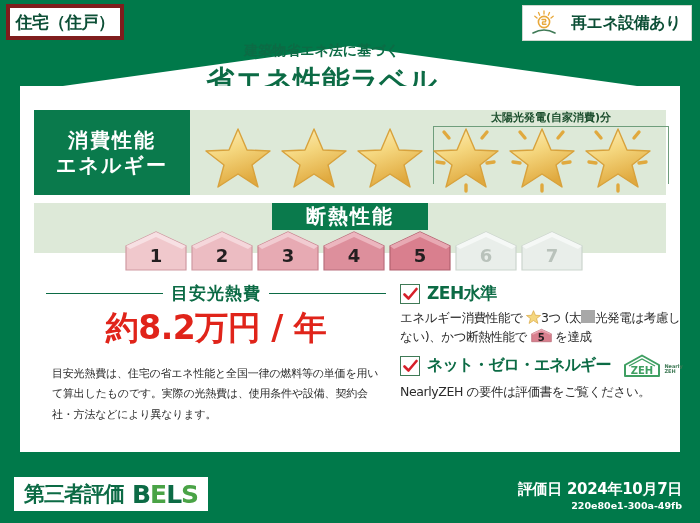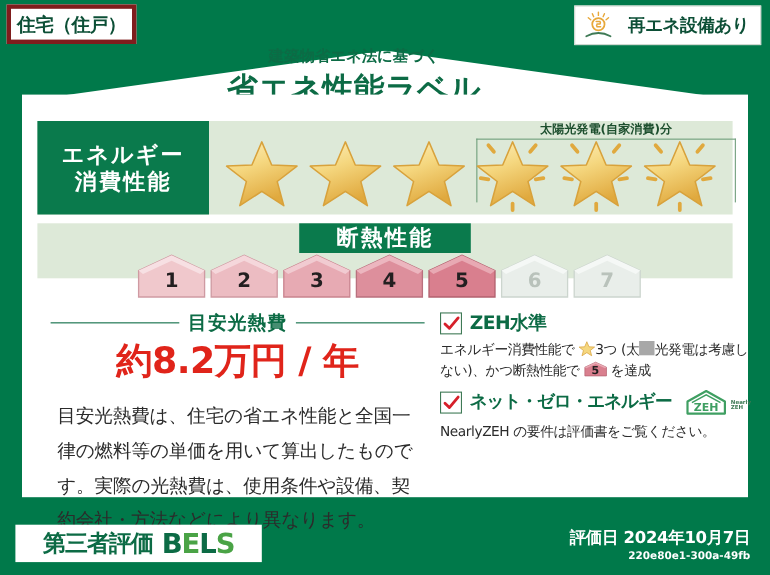--- a/index.html
+++ b/index.html
@@ -132,21 +132,21 @@
 
   .cost-value {
     position: absolute; left: 26px; top: 220px; width: 340px;
     text-align: center;
     font-size: 33px; font-weight: bold; color: #e0241a;
     letter-spacing: -0.5px;
   }
 
   .note {
     position: absolute; left: 32px; top: 278px; width: 330px;
-    font-size: 17px; color: #2b2b2b; line-height: 1.85;
+    font-size: 11px; color: #2b2b2b; line-height: 1.85;
     letter-spacing: -0.2px;
   }
 
   
   .zeh-block { position: absolute; left: 380px; top: 196px; width: 290px; }
   .zeh-item { margin-bottom: 6px; }
   .zeh-head { display: flex; align-items: center; gap: 7px; }
   .check-box {
     width: 20px; height: 20px;
     border: 1.5px solid #3f7a56; background: #fff;
@@ -172,21 +172,21 @@
     padding-top: 3px; font-style: normal; font-size: 10px; font-weight: bold; color:#231f20;
   }
   .zeh-logo { width: 42px; height: 26px; margin-left: 4px; }
   .zeh-logo-wrap { display: flex; align-items: flex-end; gap: 1px; }
   .zeh-nearly { font-size: 5px; font-weight: bold; color: #3f7a56; line-height: 1.1; padding-bottom: 4px; }
 
   
   .footer-bels {
     position: absolute; left: 14px; bottom: 12px;
     height: 34px; background: #ffffff;
-    display: flex; align-items: center; padding: 0 25px;
+    display: flex; align-items: center; padding: 0 10px;
     gap: 8px;
   }
   .fb-jp { font-size: 21px; font-weight: bold; color: #0c6b45; letter-spacing: -1px; }
   .fb-bels { font-size: 25px; font-weight: bold; letter-spacing: -1px; }
   .fb-bels .d { color: #0c6b45; }
   .fb-bels .l { color: #4aa346; }
 
   .footer-addr {
     position: absolute; left: 238px; bottom: 18px;
     color: #ffffff; font-size: 14px; font-weight: bold;
@@ -228,22 +228,22 @@
 
   <div class="title-wrap">
     <div class="title-sub">建築物省エネ法に基づく</div>
     <div class="title-main">省エネ性能ラベル</div>
   </div>
 
   <div class="inner-panel">
 
     <div class="row energy">
       <div class="row-label">
+        <span>消費性能</span>
         <span>エネルギー</span>
-        <span>消費性能</span>
       </div>
       <div class="stars">
 
         <div class="solar-label">太陽光発電(自家消費)分</div>
         <div class="solar-bracket"></div>
 
         <div class="star-slot">
           <svg class="star-svg" viewBox="0 0 68 64">
             <defs>
                 <linearGradient id="g1" x1="0" y1="0" x2="0.4" y2="1">

